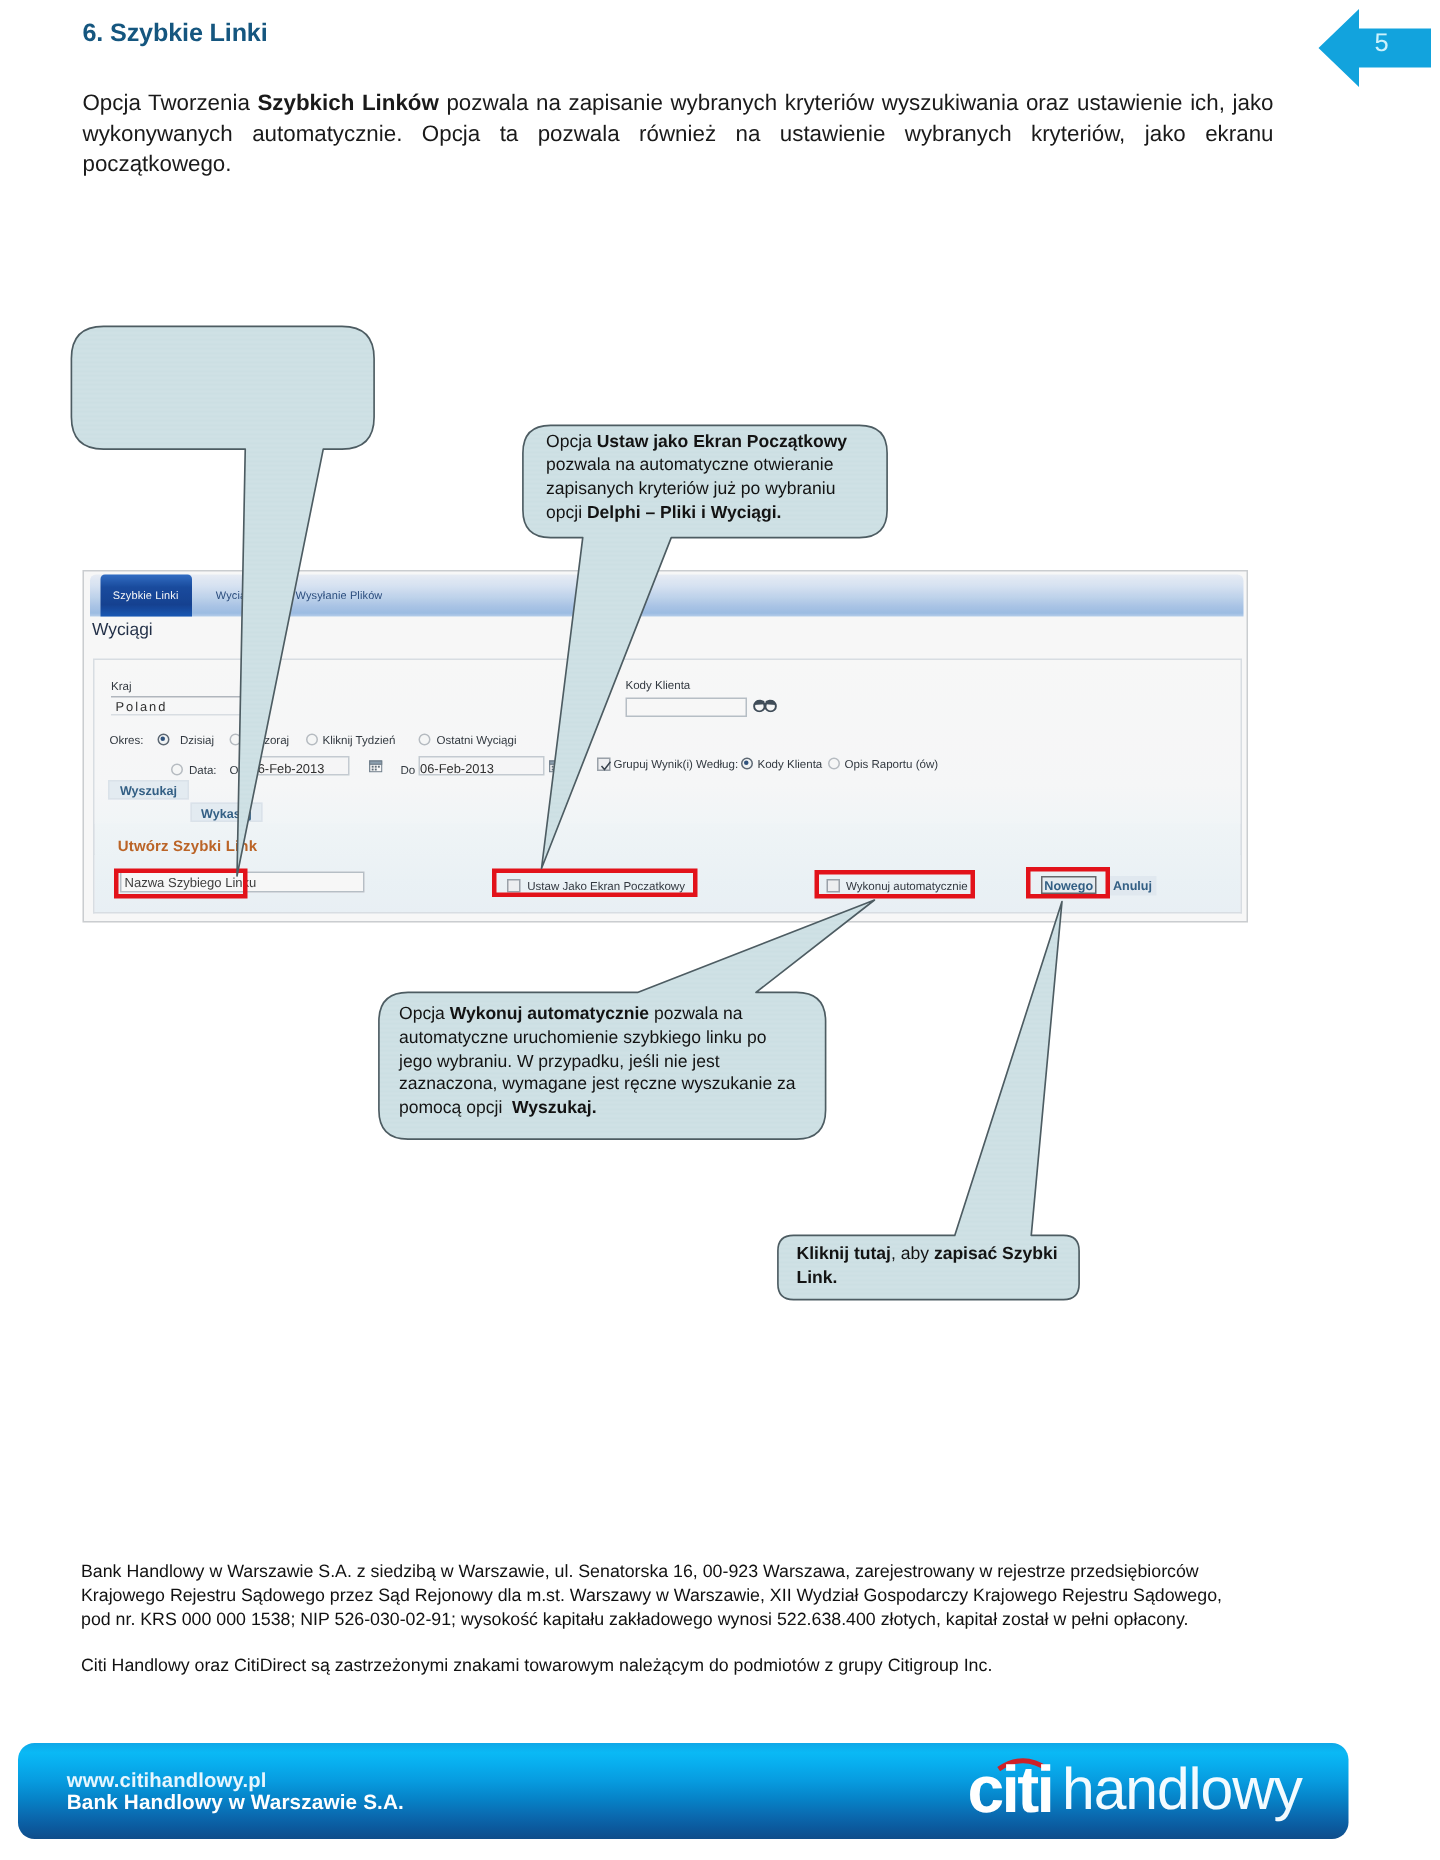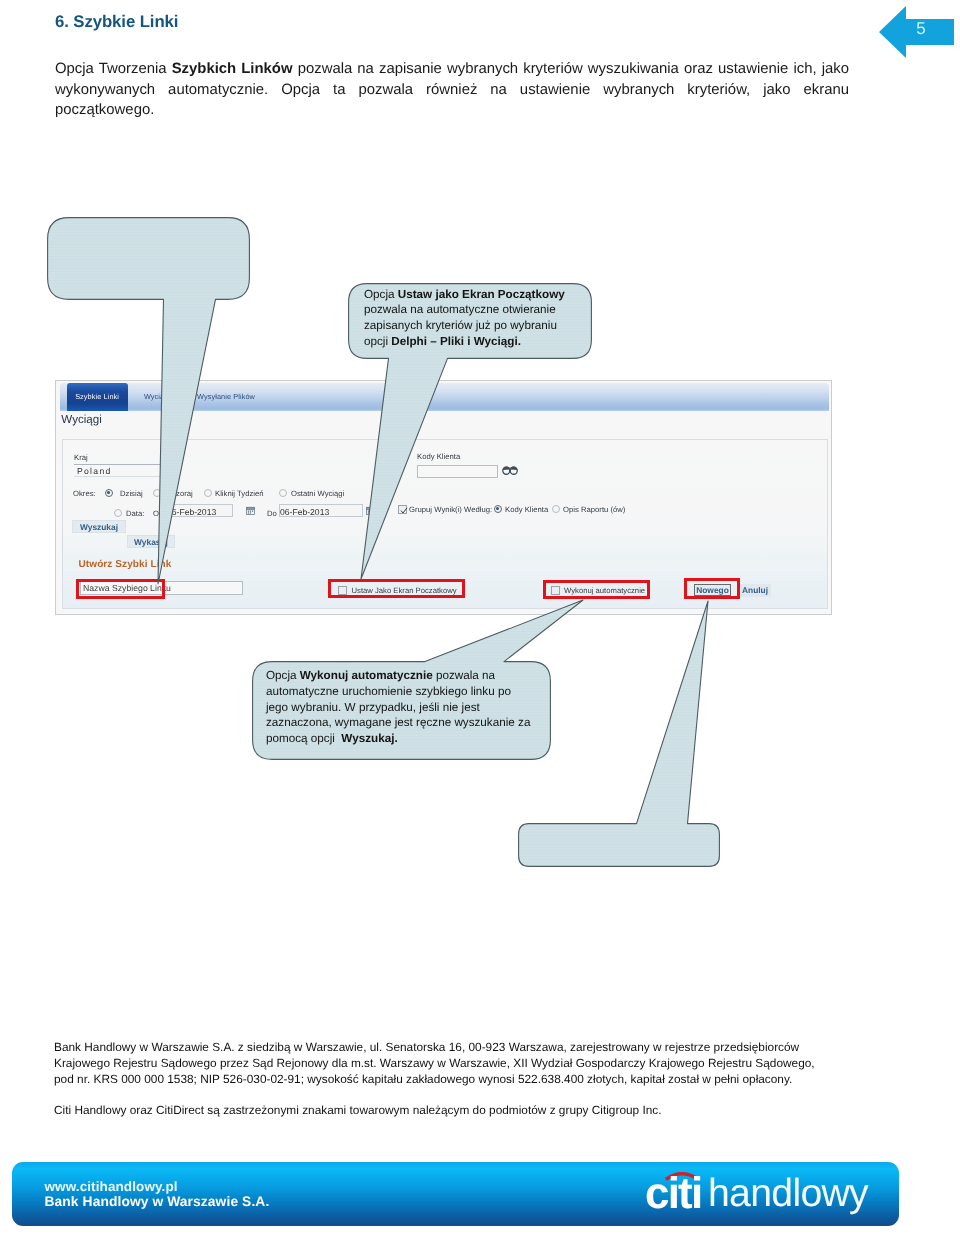--- a/index.html
+++ b/index.html
@@ -224,20 +224,21 @@
              L531 661.6 Q550.4 661.6 550.4 681 L550.4 740 Q550.4 759.4 531 759.4
              L272 759.4 Q252.6 759.4 252.6 740 Z" fill="url(#cotex)" stroke="#4d5c62" stroke-width="1.1" stroke-linejoin="round"></path>
 
     <path d="M518.6 834 Q518.6 823.6 529 823.6 L636.5 823.6 L708 601 L687.5 823.6
              L709 823.6 Q719.4 823.6 719.4 834 L719.4 856 Q719.4 866.4 709 866.4
              L529 866.4 Q518.6 866.4 518.6 856 Z" fill="url(#cotex)" stroke="#4d5c62" stroke-width="1.1" stroke-linejoin="round"></path>
   </svg>
 
   <div class="co" id="co2" style="left:364px;top:286.5px;">Opcja <b>Ustaw jako Ekran Początkowy</b><br>pozwala na automatyczne otwieranie<br>zapisanych kryteriów już po wybraniu<br>opcji <b>Delphi – Pliki i Wyciągi.</b></div>
   <div class="co" id="co3" style="left:266px;top:668px;">Opcja <b>Wykonuj automatycznie</b> pozwala na<br>automatyczne uruchomienie szybkiego linku po<br>jego wybraniu. W przypadku, jeśli nie jest<br>zaznaczona, wymagane jest ręczne wyszukanie za<br>pomocą opcji <b>&nbsp;Wyszukaj.</b></div>
+  <div class="co" id="co4" style="left:531px;top:828px;"><b>Kliknij tutaj</b>, aby <b>zapisać Szybki</b><br><b>Link.</b></div>
 
   <div id="legal">
     <div class="p1">Bank Handlowy w Warszawie S.A. z siedzibą w  Warszawie, ul. Senatorska 16, 00-923 Warszawa, zarejestrowany w rejestrze przedsiębiorców Krajowego Rejestru Sądowego przez Sąd Rejonowy dla m.st. Warszawy w Warszawie, XII Wydział Gospodarczy Krajowego Rejestru Sądowego, pod nr. KRS 000 000 1538; NIP 526-030-02-91; wysokość kapitału zakładowego wynosi 522.638.400 złotych, kapitał został w pełni opłacony.</div>
     <div class="p2">Citi Handlowy oraz CitiDirect są zastrzeżonymi znakami towarowym należącym do podmiotów z grupy Citigroup Inc.</div>
   </div>
 
   <div id="bar">
     <div class="url">www.citihandlowy.pl</div>
     <div class="bn">Bank Handlowy w Warszawie S.A.</div>
     <div id="logo">

